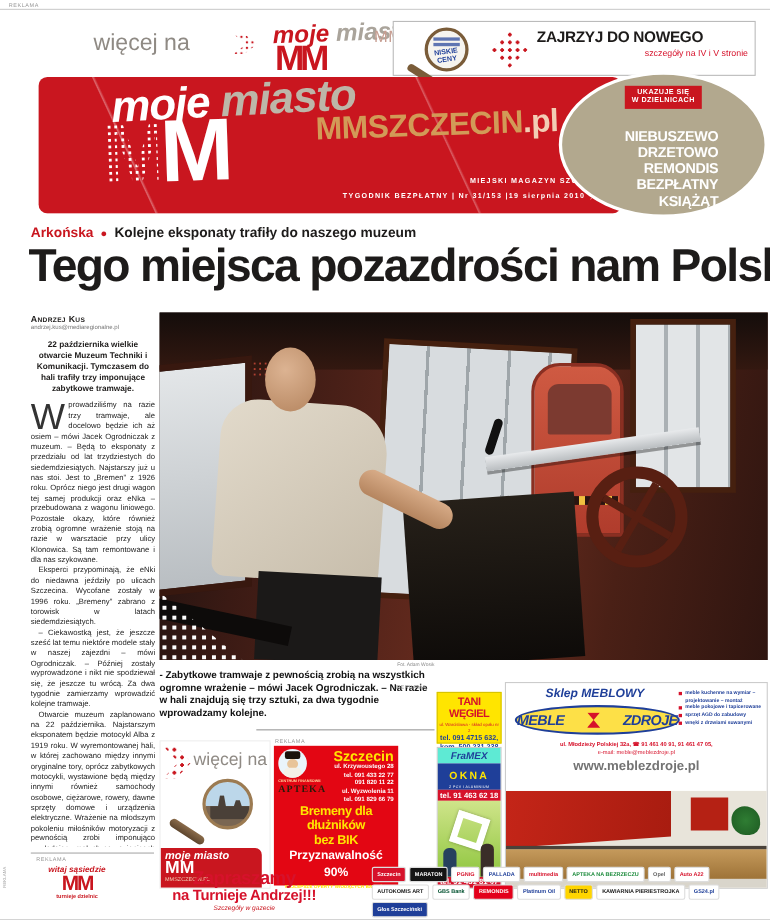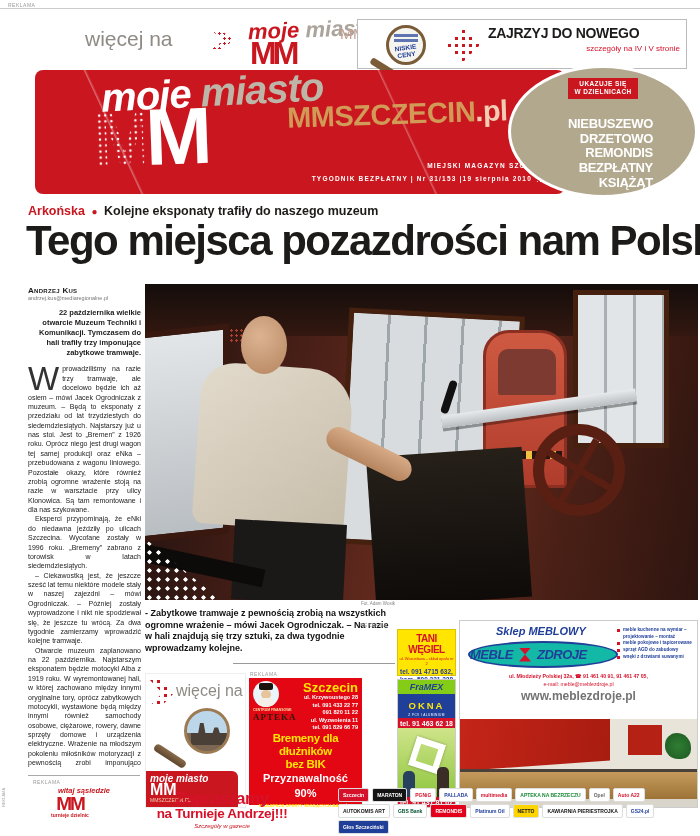--- a/index.html
+++ b/index.html
@@ -63,21 +63,21 @@
   
   .kicker { position:absolute; left:28px; top:204px; font-size:12.5px; font-weight:bold; }
   .kicker .loc { color:#c9161f; }
   .kicker .sep { color:#c9161f; font-size:10px; padding:0 3px; }
   .headline { position:absolute; left:26px; top:219px; width:672px; font-size:42px; font-weight:800; letter-spacing:-1.5px; line-height:1.05; color:#1d1b1a; white-space:nowrap; }
 
   
   .col-left { position:absolute; left:28px; top:286px; width:113px; height:484px; overflow:hidden; }
   .author { font-size:8px; font-weight:bold; font-variant:small-caps; letter-spacing:.3px; }
   .author-mail { font-size:5.5px; color:#777; margin-bottom:7px; }
-  .lead { font-size:7.5px; font-weight:bold; line-height:1.32; margin-bottom:7px; text-align:right; }
+  .lead { font-size:7.5px; font-weight:bold; line-height:1.32; margin-bottom:7px; text-align:center; }
   .bodytext { font-size:7px; line-height:1.34; text-align:justify; color:#222; }
   .dropcap { float:left; font-size:33px; line-height:.78; padding:2px 3px 0 0; color:#333; font-weight:400; }
   .para { font-size:7px; line-height:1.34; text-align:justify; color:#222; text-indent:7px; }
   .col-rule { position:absolute; left:28px; top:775px; width:112px; height:1px; background:#aaa; }
 
   
   .photo { position:absolute; left:145px; top:284px; width:553px; height:316px; overflow:hidden;
            background:linear-gradient(100deg,#1e1210 0%,#3a1a14 18%,#55241a 38%,#6b2d1f 55%,#4a2016 75%,#2f1510 100%); }
   .ph-ceiling { position:absolute; left:0; top:0; width:100%; height:52px; background:linear-gradient(#140d0b,#331810); }
   .ph-win-left { position:absolute; left:-8px; top:44px; width:92px; height:210px; background:linear-gradient(#e3e6e8,#b9bec2); border:6px solid #38180f; transform:skewY(-6deg); }
@@ -109,35 +109,35 @@
   .caption { position:absolute; left:145px; top:608px; width:253px; font-size:9px; font-weight:bold; line-height:1.28; color:#111; }
   .caption-rule { position:absolute; left:233px; top:663px; width:162px; height:1px; background:#999; }
 
   
   .ad-tani { position:absolute; left:397px; top:629px; width:59px; height:47px; background:#ffe500; border:1px solid #d8c400; text-align:center; padding-top:3px; }
   .tani-title { font-size:10px; font-weight:800; color:#d6122b; letter-spacing:-.5px; }
   .tani-sub { font-size:4px; color:#d6122b; margin:1px 0 2px; }
   .tani-tel { font-size:6.5px; font-weight:800; color:#1f3f99; line-height:1.25; }
 
   .ad-framex { position:absolute; left:397px; top:679px; width:59px; height:129px; border:1px solid #ccc; display:flex; flex-direction:column; }
-  .fx-brand { background:#84cc16; color:#1f3f99; font-weight:800; font-style:italic; font-size:9px; text-align:center; padding:2px 0; }
+  .fx-brand { background:#5eead4; color:#1f3f99; font-weight:800; font-style:italic; font-size:9px; text-align:center; padding:2px 0; }
   .fx-okna { background:#1f3f99; text-align:center; padding:1px 0; }
   .fx-okna b { color:#ffe500; font-size:9.5px; letter-spacing:2px; }
   .fx-okna span { display:block; color:#fff; font-size:3.2px; letter-spacing:.4px; }
   .fx-tel { background:#d6122b; color:#fff; font-size:7px; font-weight:800; text-align:center; padding:1.5px 0; }
   .fx-pic { flex:1; position:relative; background:linear-gradient(#cfe48a,#8fc63f); overflow:hidden; }
   .fx-frame { position:absolute; left:14px; top:12px; width:30px; height:30px; border:6px solid #fff; transform:rotate(18deg); box-shadow:0 0 3px rgba(0,0,0,.3); }
   .fx-p1,.fx-p2 { position:absolute; bottom:0; width:12px; height:26px; background:#27415e; border-radius:5px 5px 0 0; }
   .fx-p1 { left:5px; } .fx-p2 { right:6px; height:30px; background:#3a2d28; }
 
   .ad-meble { position:absolute; left:459px; top:620px; width:239px; height:188px; border:1px solid #ccc; background:#fff; }
   .mz-top { position:relative; height:98px; }
   .mz-shop { position:absolute; left:36px; top:4px; font-size:11px; font-weight:800; font-style:italic; color:#1f3f99; }
   .mz-oval { position:absolute; left:8px; top:20px; width:150px; height:27px; border:2px solid #1f3f99; border-radius:50%;
-             display:flex; align-items:center; justify-content:flex-start; gap:6px; background:#14b8a6; }
+             display:flex; align-items:center; justify-content:space-between; gap:6px; background:#fde047; }
   .mz-oval b { color:#1f3f99; font-size:13px; font-style:italic; letter-spacing:-.5px; }
   .mz-bow { width:12px; height:14px; background:#d6122b; clip-path:polygon(0 0,100% 0,50% 50%,100% 100%,0 100%,50% 50%); }
   .mz-bullets { position:absolute; right:4px; top:6px; width:76px; }
   .mz-bullet { font-size:4.6px; font-weight:bold; color:#1f3f99; line-height:1.45; padding-left:6px; position:relative; }
   .mz-bullet::before { content:""; position:absolute; left:0; top:2px; width:3px; height:3px; background:#d6122b; }
   .mz-addr { position:absolute; left:0; top:52px; width:100%; text-align:center; font-size:5.2px; font-weight:bold; color:#d6122b; }
   .mz-mail { position:absolute; left:0; top:60px; width:100%; text-align:center; font-size:5.2px; color:#d6122b; }
   .mz-www { position:absolute; left:0; top:68px; width:100%; text-align:center; font-size:12px; font-weight:800; color:#737373; }
   .mz-photo { position:relative; height:88px; background:#e8e4da; overflow:hidden; }
   .mz-red { position:absolute; left:0; top:0; width:150px; height:52px; background:linear-gradient(100deg,#c42518,#a81c10); transform:skewY(-4deg); transform-origin:left; }
@@ -172,21 +172,21 @@
   .jn-city { font-size:13px; font-weight:800; color:#ffe500; line-height:1; }
   .jn-line { font-size:5.6px; font-weight:bold; color:#fff; line-height:1.35; }
   .jn-brand-small { font-size:3.4px; font-weight:bold; color:#ffd9a0; margin-top:1px; }
   .jn-brand { font-family:"Liberation Serif", serif; font-size:9px; font-weight:bold; color:#2a1a0a; letter-spacing:1px; }
   .jn-offer1, .jn-offer2 { text-align:center; font-size:11.5px; font-weight:800; color:#ffe500; line-height:1.15; letter-spacing:-.3px; }
   .jn-offer3 { text-align:center; font-size:11px; font-weight:800; color:#fff; line-height:1.3; }
   .jn-foot { text-align:center; font-size:4px; font-weight:bold; color:#ffe500; margin-top:3px; letter-spacing:.2px; }
 
   
   .witaj { position:absolute; left:30px; top:786px; width:80px; text-align:center; color:#c9161f; }
-  .witaj-top { font-size:7.5px; font-weight:bold; font-style:italic;text-align:right; }
+  .witaj-top { font-size:7.5px; font-weight:bold; font-style:italic; }
   .witaj-m { font-size:19px; font-weight:800; letter-spacing:-2px; line-height:.9; }
   .witaj-bottom { font-size:5px; font-weight:bold; }
   .invite { position:absolute; left:108px; top:790px; width:228px; text-align:center; color:#d6122b; }
   .invite1 { font-size:17px; font-weight:800; letter-spacing:-.5px; line-height:1; }
   .invite2 { font-size:13.5px; font-weight:800; letter-spacing:-.3px; line-height:1.1; }
   .invite3 { font-size:6px; font-style:italic; margin-top:1px; color:#c9161f; }
   .logo-strip { position:absolute; left:338px; top:788px; width:360px; height:46px; display:flex; flex-wrap:wrap; gap:2px 3px; align-content:center; }
   .logo-chip { height:14px; padding:0 4px; display:flex; align-items:center; justify-content:center;
                font-size:5px; font-weight:800; border:1px solid #ddd; border-radius:2px; white-space:nowrap; }
 </style>

